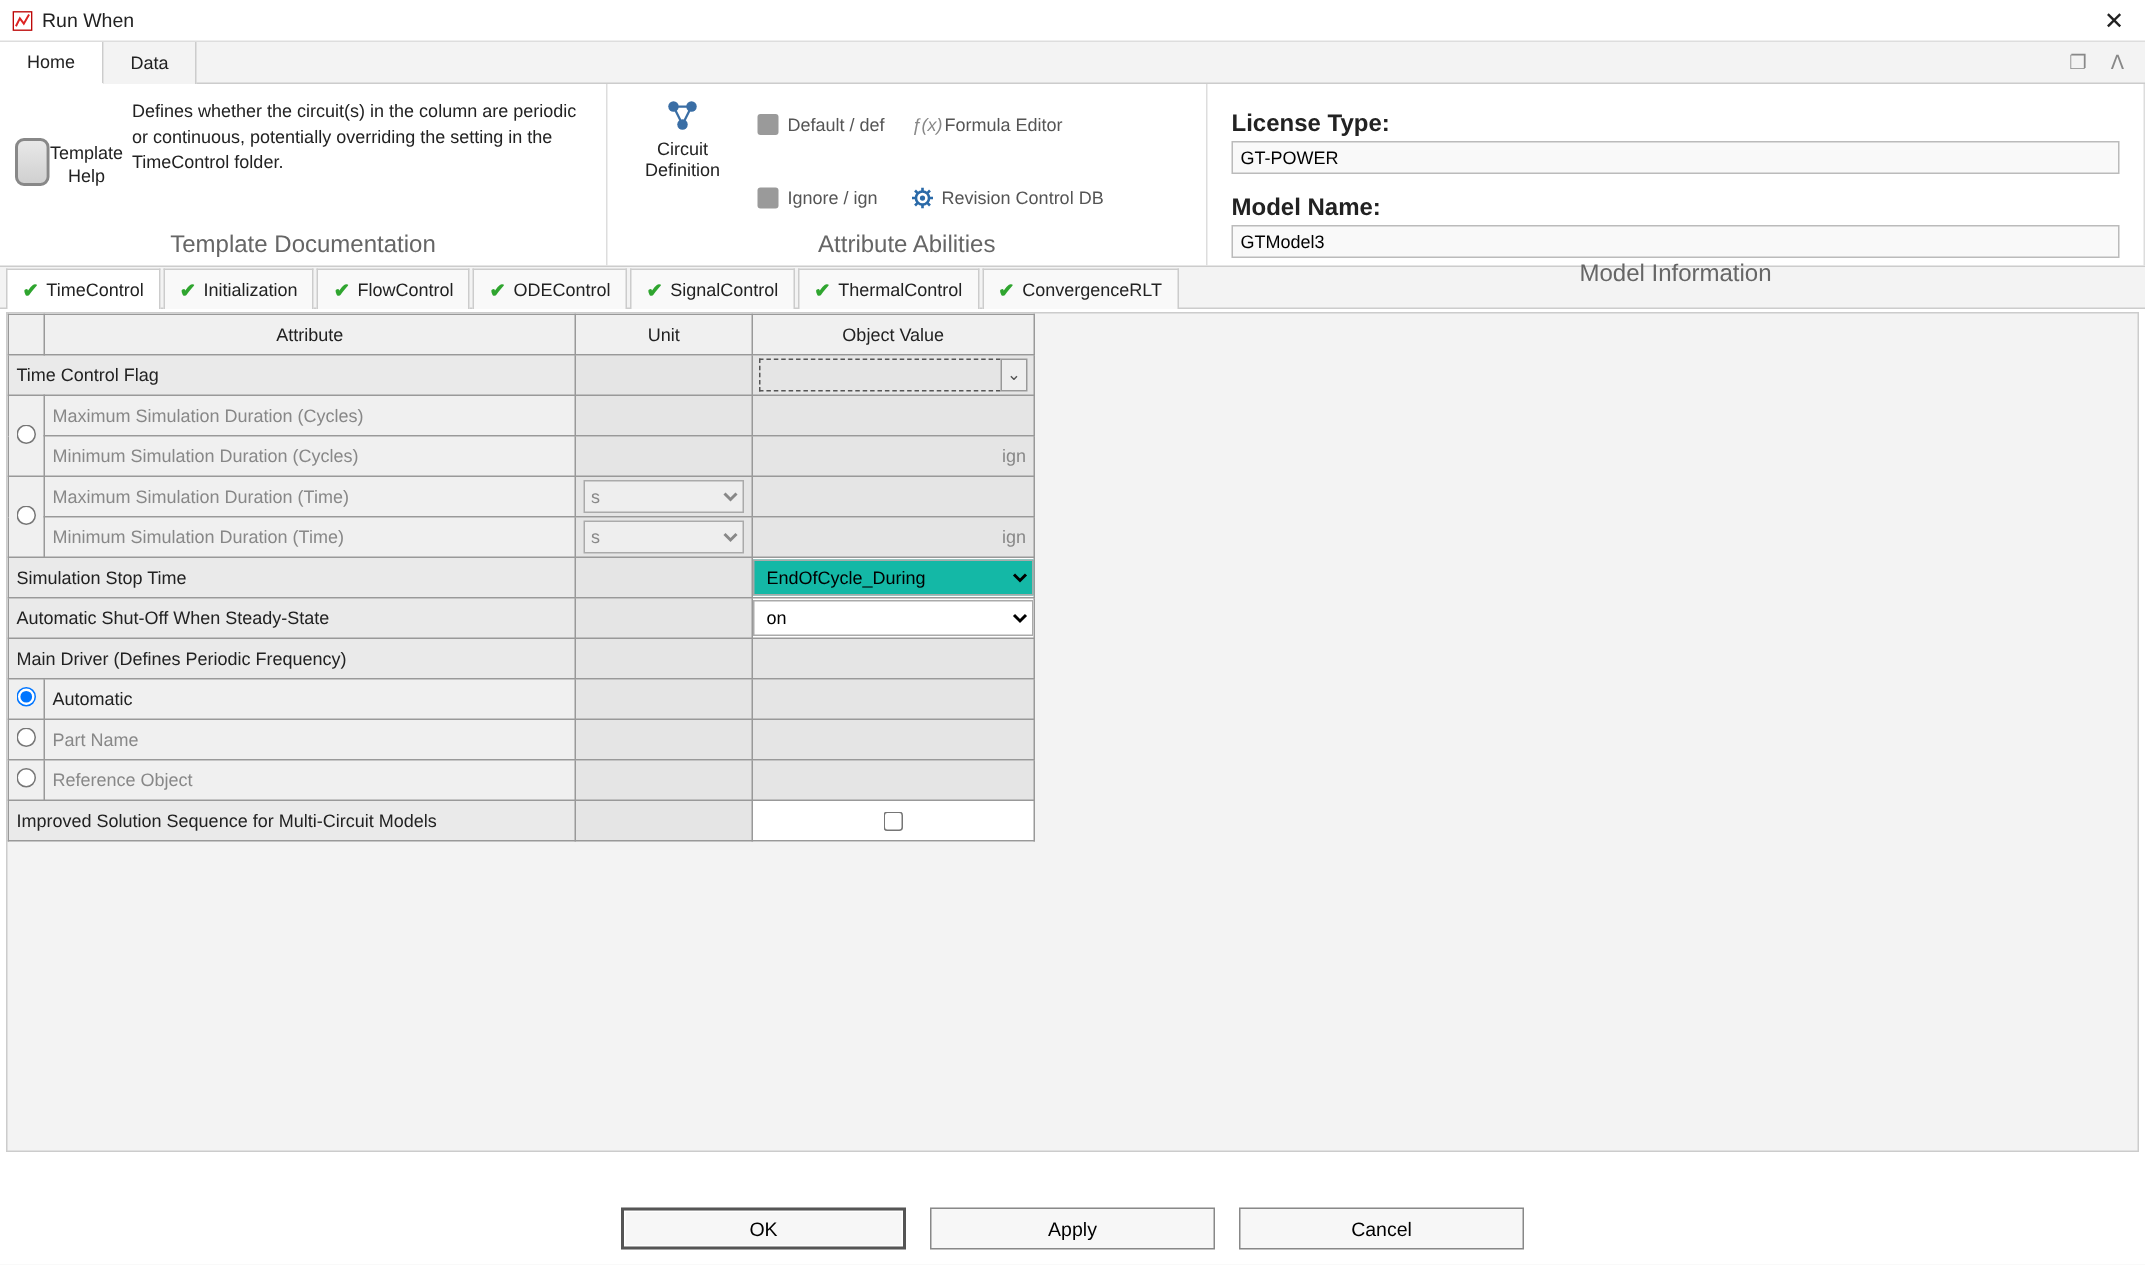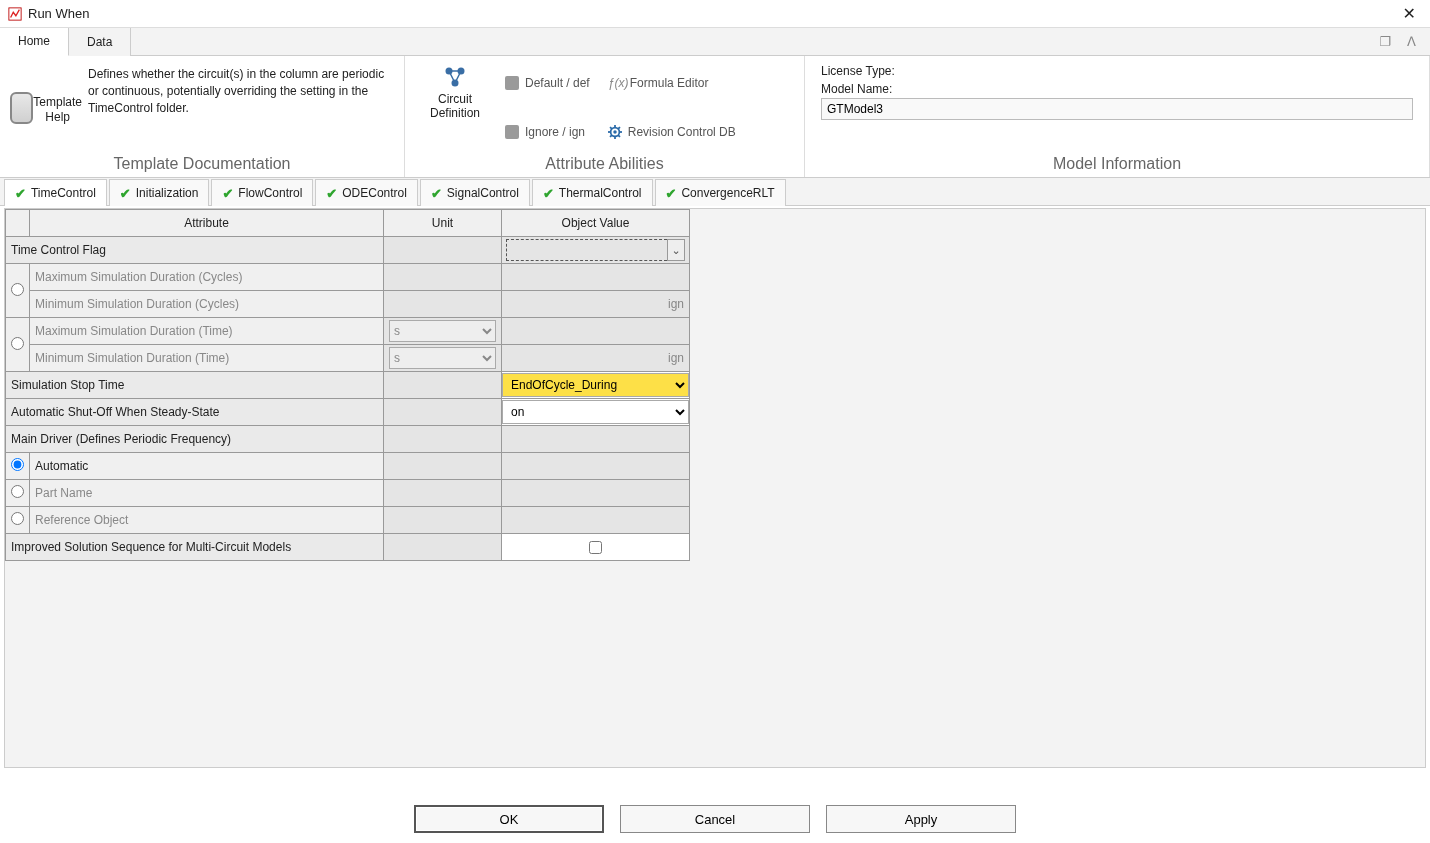--- a/index.html
+++ b/index.html
@@ -24,21 +24,21 @@
 .template-help .label { text-align: center; font-size: 12px; line-height: 1.2; }
 .desc-text { padding: 4px 8px 0 6px; font-size: 12px; line-height: 1.4; flex:1; }
 .circuit-def { display: flex; flex-direction: column; align-items: center; width: 80px; padding-top: 4px;}
 .circuit-def .icn { width: 28px; height: 22px; margin-bottom: 4px; }
 .circuit-def .label { text-align: center; font-size: 12px; line-height: 1.2; }
 .attr-buttons { display: grid; grid-template-columns: auto auto; gap: 18px 18px; padding: 6px 10px; }
 .attr-btn { display: flex; align-items: center; gap: 6px; font-size: 12px; color: #555; cursor: pointer; }
 .attr-btn .sq { width: 14px; height: 14px; background: #9aa; border-radius: 2px; }
 .attr-btn .gear { width:14px; height:14px; }
 .model-info .body { flex-direction: column; padding: 0 6px; gap: 2px; }
-.model-info label { font-size: 12px; font-weight: normal; margin-top: 2px; }
+.model-info label { font-size: 16px; font-weight: bold; margin-top: 12px; }
 .model-info input { width: 100%; border: 1px solid #bbb; padding: 3px 5px; font-size: 12px; background: #f9f9f9; }
 .subtabs { display: flex; background: #f3f3f3; border-bottom: 1px solid #ccc; height: 28px; align-items: stretch; padding-left: 4px; }
 .subtab { display: flex; align-items: center; gap: 5px; padding: 0 10px; border: 1px solid #ccc; border-bottom: none; background: #f9f9f9; margin-right: 2px; cursor: pointer; font-size: 12px; position: relative; top: 1px;}
 .subtab.active { background: #fff; }
 .check { color: #2fa52f; font-weight: bold; font-size: 13px; }
 .content { height: 560px; border: 1px solid #ccc; margin: 2px 4px 0 4px; background: #f3f3f3; overflow: hidden;}
 table.attrs { border-collapse: collapse; background: #fff; }
 table.attrs th, table.attrs td { border: 1px solid #999; font-size: 12px; }
 table.attrs th { background: #f0f0f0; font-weight: normal; text-align: center; padding: 6px 4px; }
 table.attrs th.radio-col { width: 24px; }
@@ -143,20 +143,21 @@
           <span>Revision Control DB</span>
           </div>
       </div>
     </div>
     <div class="footer">Attribute Abilities</div>
   </div>
 
   <div class="ribbon-group mi model-info">
     <div class="body">
       <label>License Type:</label>
+      <input type="text" readonly="" value="GT-POWER" style="">
       <label>Model Name:</label>
       <input type="text" readonly="" value="GTModel3" style="">
     </div>
     <div class="footer">Model Information</div>
   </div>
 </div>
 
 <div class="subtabs">
   <div class="subtab active">
       <span class="check">✔</span>
@@ -225,21 +226,21 @@
     <td class="val"><input type="text" style=""></td>
   </tr>
   <tr>
     <td class="label dim">Minimum Simulation Duration (Time)</td>
     <td class="unit"><select><option>s</option></select></td>
     <td class="val"><input type="text" value="ign" style=""></td>
   </tr>
   <tr>
     <td class="label group" colspan="2">Simulation Stop Time</td>
     <td class="unit"></td>
-    <td class="val active"><select style="background:#fde047;"><option>EndOfCycle_During</option></select></td>
+    <td class="val active"><select style="background:#14b8a6;"><option>EndOfCycle_During</option></select></td>
   </tr>
   <tr>
     <td class="label group" colspan="2">Automatic Shut-Off When Steady-State</td>
     <td class="unit"></td>
     <td class="val active"><select style="background:#fff;"><option>on</option></select></td>
   </tr>
   <tr>
     <td class="label group" colspan="2">Main Driver (Defines Periodic Frequency)</td>
     <td class="unit"></td>
     <td class="val"></td>
@@ -270,15 +271,15 @@
               <input type="checkbox" style="">
             </div>
           </td>
   </tr>
 </tbody>
     </table>
 </div>
 
 <div class="footer-buttons">
   <button class="primary">OK</button>
+  <button>Apply</button>
   <button>Cancel</button>
-  <button>Apply</button>
 </div>
 
 </body></html>

